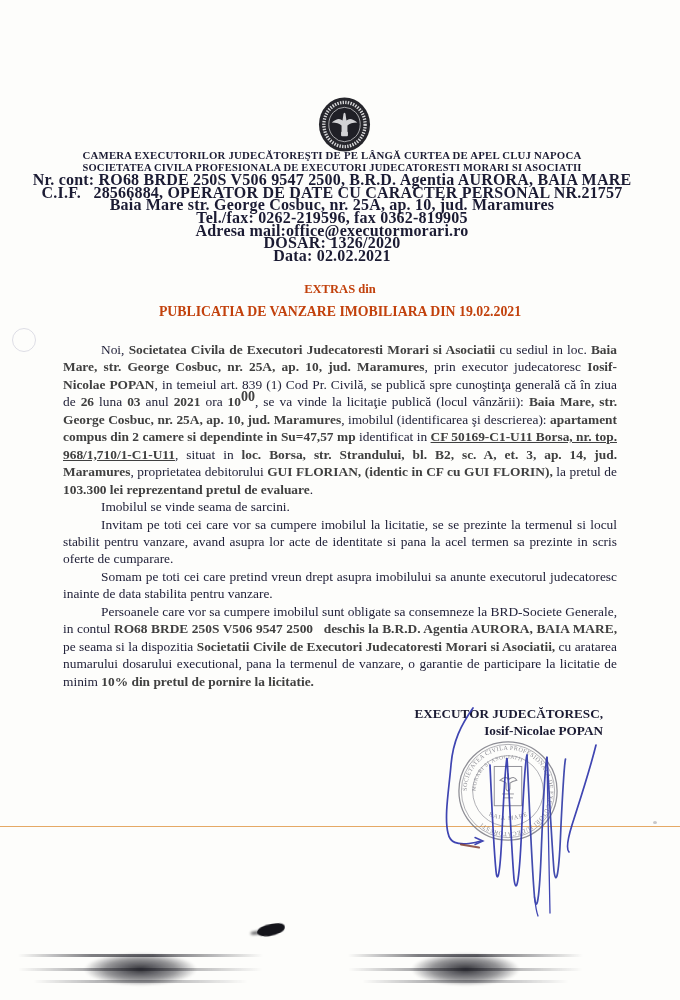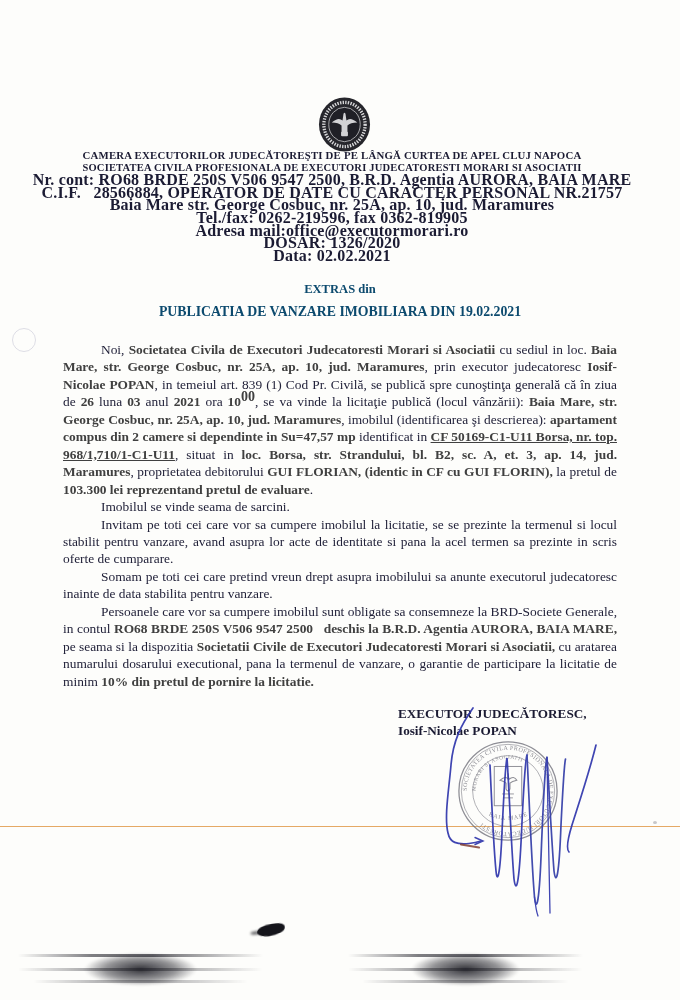--- a/index.html
+++ b/index.html
@@ -12,37 +12,37 @@
   
   .emblem{position:absolute; left:317px; top:96px; width:55px; height:57px;}
   .letterhead{
     position:absolute; top:149px; left:0; width:664px;
     text-align:center; font-weight:bold; color:#1b1b33;
   }
   .lh-line{font-size:16px; line-height:12.6px; letter-spacing:.2px;}
   .lh-line:nth-child(1){font-size:10.8px;}
   .lh-line:nth-child(2){font-size:10.5px;}
   
-  .doc-title{position:absolute; top:282px; left:0; width:680px; text-align:center; font-weight:bold; color:#0c4a6e;}
+  .doc-title{position:absolute; top:282px; left:0; width:680px; text-align:center; font-weight:bold; color:#c2410c;}
   .doc-title .t1{font-size:12.6px; line-height:14px;}
   .doc-title .t2{font-size:13.8px; line-height:16px;margin-top:8px;}
   
   .body-text{
     position:absolute; top:341px; left:63px; width:554px;
     font-size:13.4px; line-height:17.45px; text-align:justify;
     color:#22223a;
   }
   .body-text p{margin:0; text-indent:38px;}
   .body-text .b{font-weight:bold; color:#404040;}
   .body-text .u{text-decoration:underline;}
   .body-text sup{font-size:14px; line-height:0;}
   
   .sig-block{
     position:absolute; top:706px; left:398px; width:205px;
-    text-align:left; font-weight:bold; font-size:13.2px; line-height:16.5px; color:#1b1b33;
+    text-align:right; font-weight:bold; font-size:13.2px; line-height:16.5px; color:#1b1b33;
   }
   .stamp{position:absolute; left:454px; top:737px; width:108px; height:108px; opacity:.78; z-index:2;}
   .sig-scrawl{position:absolute; left:428px; top:703px; width:200px; height:225px; z-index:3;}
   
   .fold-line{position:absolute; left:0; top:826px; width:680px; height:1.4px; background:#e09a4a; opacity:.85; z-index:1;}
   .punch-hole{position:absolute; left:12px; top:328px; width:22px; height:22px; border:1.4px solid rgba(150,150,180,.30); border-radius:50%;}
   .edge-speck{position:absolute; left:653px; top:821px; width:4px; height:3px; background:rgba(40,40,50,.25); border-radius:50%;}
   .ink-blob{
     position:absolute; left:257px; top:924px; width:28px; height:12px;
     background:#15151b; border-radius:65% 35% 70% 45%;

